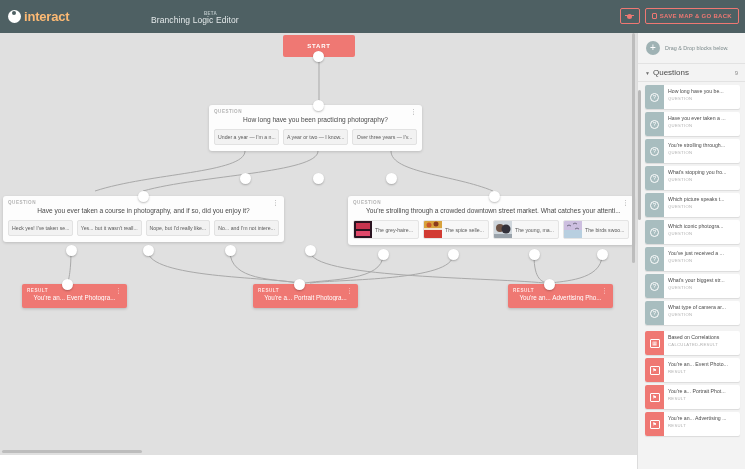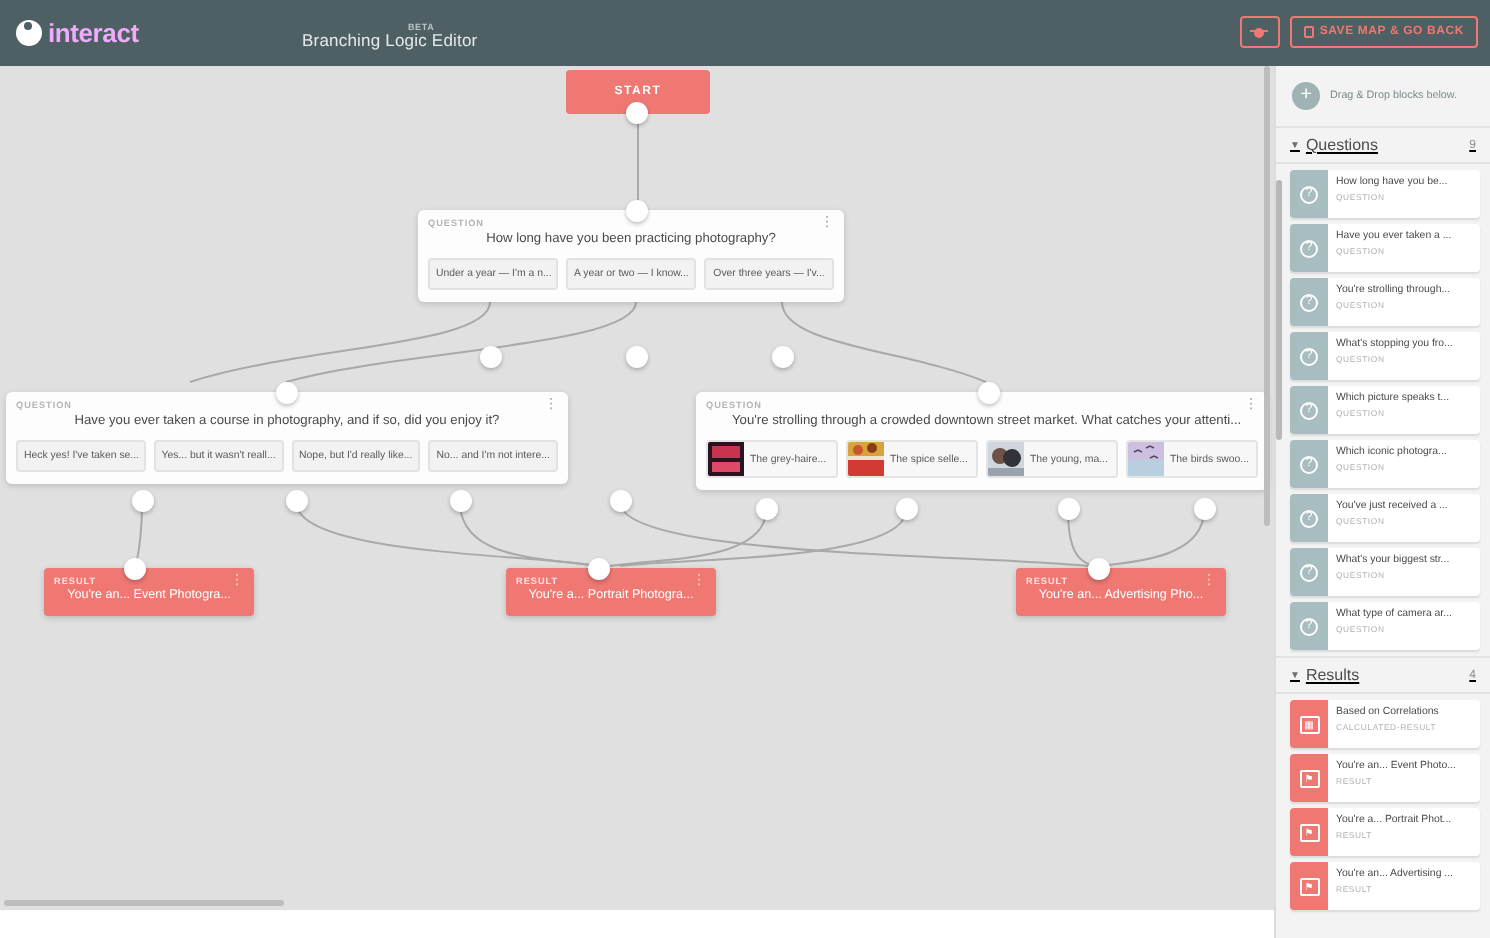--- a/index.html
+++ b/index.html
@@ -18,21 +18,21 @@
   }
   .brand { display:flex; align-items:center; margin-left:8px; }
   .brand-mark {
     width:13px; height:13px; border-radius:50%;
     background:#fff; position:relative; margin-right:3px;
   }
   .brand-mark::after{
     content:""; position:absolute; left:4px; top:1px;
     width:4px; height:4px; border-radius:50%; background:#4e6063;
   }
-  .brand-text { color:#f0abfc; font-size:13px; font-weight:bold; letter-spacing:-0.2px; }
+  .brand-text { color:#fdba74; font-size:13px; font-weight:bold; letter-spacing:-0.2px; }
   .app-title {
     position:absolute; left:128px; top:15px;
     color:#e4e9ea; font-size:8.5px; letter-spacing:0.1px;margin-left:23px;
   }
   .beta-tag {
     position:absolute; left:204px; top:11px;
     color:#b9c4c6; font-size:4.5px; letter-spacing:0.3px; font-weight:bold;
   }
   .topbar-actions { position:absolute; right:6px; top:8px; display:flex; gap:5px; align-items:center; }
   .icon-btn {
@@ -106,21 +106,20 @@
              background:#f3f3f3; }
   .plus-circle { width:14px;height:14px;border-radius:50%;background:#9fb2b4;
                  color:#fff;font-size:10px;display:flex;align-items:center;
                  justify-content:center; flex:none; line-height:1;}
   .dnd-text { font-size:5.4px; color:#7c8a8c; }
 
   .section-head {
     display:flex; align-items:center; padding:4px 7px 4px 7px;
     border-top:1px solid #e2e2e2; border-bottom:1px solid #e2e2e2;
     background:#f3f3f3;
-    text-decoration:underline;
   }
   .caret { font-size:5px; color:#6f6f6f; margin-right:3px; }
   .section-title { font-size:8px; color:#4c4c4c; flex:1; }
   .section-count { font-size:6px; color:#8c8c8c; }
 
   .block-list { padding:3px 5px 3px 7px; display:flex; flex-direction:column; gap:3px; }
   .block {
     display:flex; height:24px; border-radius:2px; overflow:hidden;
     background:#ffffff; box-shadow:0 1px 1px rgba(0,0,0,0.10);
   }
@@ -397,25 +396,20 @@
         <div class="block-ico q">
             <span class="q-glyph">?</span>
           </div>
         <div class="block-body">
           <div class="block-label">What type of camera ar...</div>
           <div class="block-type">QUESTION</div>
         </div>
       </div>
     </div>
 
-    <div class="section-head">
-      <span class="caret">▼</span>
-      <span class="section-title">Results</span>
-      <span class="section-count">4</span>
-    </div>
 
     <div class="block-list">
       <div class="block">
         <div class="block-ico r">
             <span class="r-glyph">▦</span>
           </div>
         <div class="block-body">
           <div class="block-label">Based on Correlations</div>
           <div class="block-type">CALCULATED-RESULT</div>
         </div>

